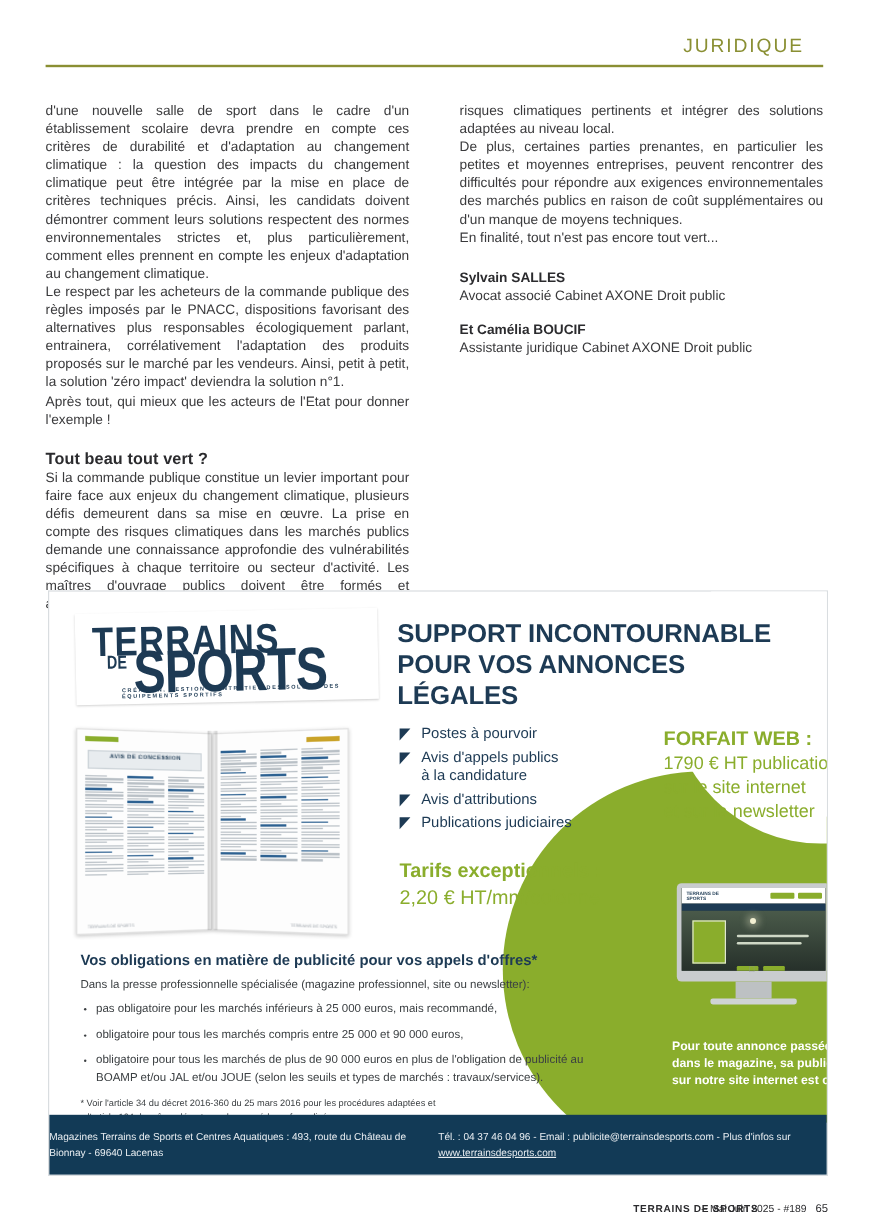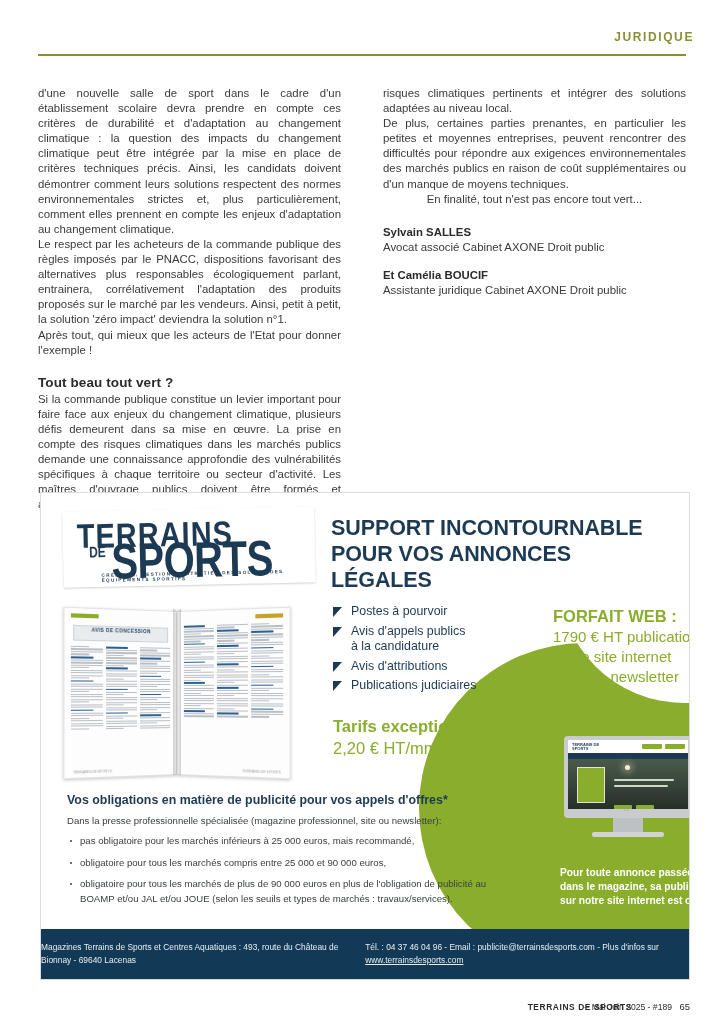--- a/index.html
+++ b/index.html
@@ -9,40 +9,40 @@
     font-family:"Liberation Sans",sans-serif;
     color:#333;
     position:relative;
     overflow:hidden;
   }
   .page{position:relative;width:724px;height:1024px;box-sizing:border-box;}
 
   
   .rubric-wrap{position:absolute;top:30px;left:0;width:724px;height:30px;}
   .rubric-label{
-    position:absolute;right:30px;top:0;
-    font-size:12px;font-weight:bold;letter-spacing:1.6px;
+    position:absolute;right:54px;top:0;
+    font-size:16px;font-weight:normal;letter-spacing:1.6px;
     color:#8a8f33;
   }
   .rubric-rule{
     position:absolute;left:38px;right:38px;top:24px;height:1.5px;background:#8a8f33;
   }
 
   
   .cols{position:absolute;top:86px;left:38px;width:648px;}
   .col{width:303px;float:left;}
   .col.right{margin-left:42px;}
   .col p{
     margin:0 0 0 0;
     font-size:11.4px;line-height:15.1px;
     text-align:justify;
     color:#3a3a3c;
     hyphens:none;
   }
-  .col p.last-line-left{text-align:center;}
+  .col p.last-line-left{text-align:left;}
   h2.sub{
     font-size:13.5px;font-weight:bold;color:#2b2b2e;
     margin:17px 0 2px 0;letter-spacing:0.1px;
   }
   .signature{margin-top:18px;}
   .signature .name{font-size:11.4px;font-weight:bold;color:#2b2b2e;line-height:15px;}
   .signature .role{font-size:11.4px;color:#3a3a3c;line-height:15px;}
   .signature .gap{height:13px;}
 
   
@@ -574,20 +574,24 @@
     </div>
 
     <div class="oblig">
       <h3>Vos obligations en matière de publicité pour vos appels d'offres*</h3>
       <p class="intro">Dans la presse professionnelle spécialisée (magazine professionnel, site ou newsletter):</p>
       <ul>
         <li>pas obligatoire pour les marchés inférieurs à 25 000 euros, mais recommandé,</li>
         <li>obligatoire pour tous les marchés compris entre 25 000 et 90 000 euros,</li>
         <li>obligatoire pour tous les marchés de plus de 90 000 euros en plus de l'obligation de publicité au BOAMP et/ou JAL et/ou JOUE (selon les seuils et types de marchés : travaux/services).</li>
       </ul>
+      <div class="note">
+        <span>* Voir l'article 34 du décret 2016-360 du 25 mars 2016 pour les procédures adaptées et</span>
+        <span class="ind">l'article 104 du même décret pour les procédures formalisées.</span>
+      </div>
     </div>
 
     <div class="promo">
       <div>Pour toute annonce passée</div>
       <div>dans le magazine, sa publication</div>
       <div>sur notre site internet est offerte !</div>
     </div>
 
     <div class="ad-footer">
       <div>Magazines Terrains de Sports et Centres Aquatiques : 493, route du Château de Bionnay - 69640 Lacenas</div>

